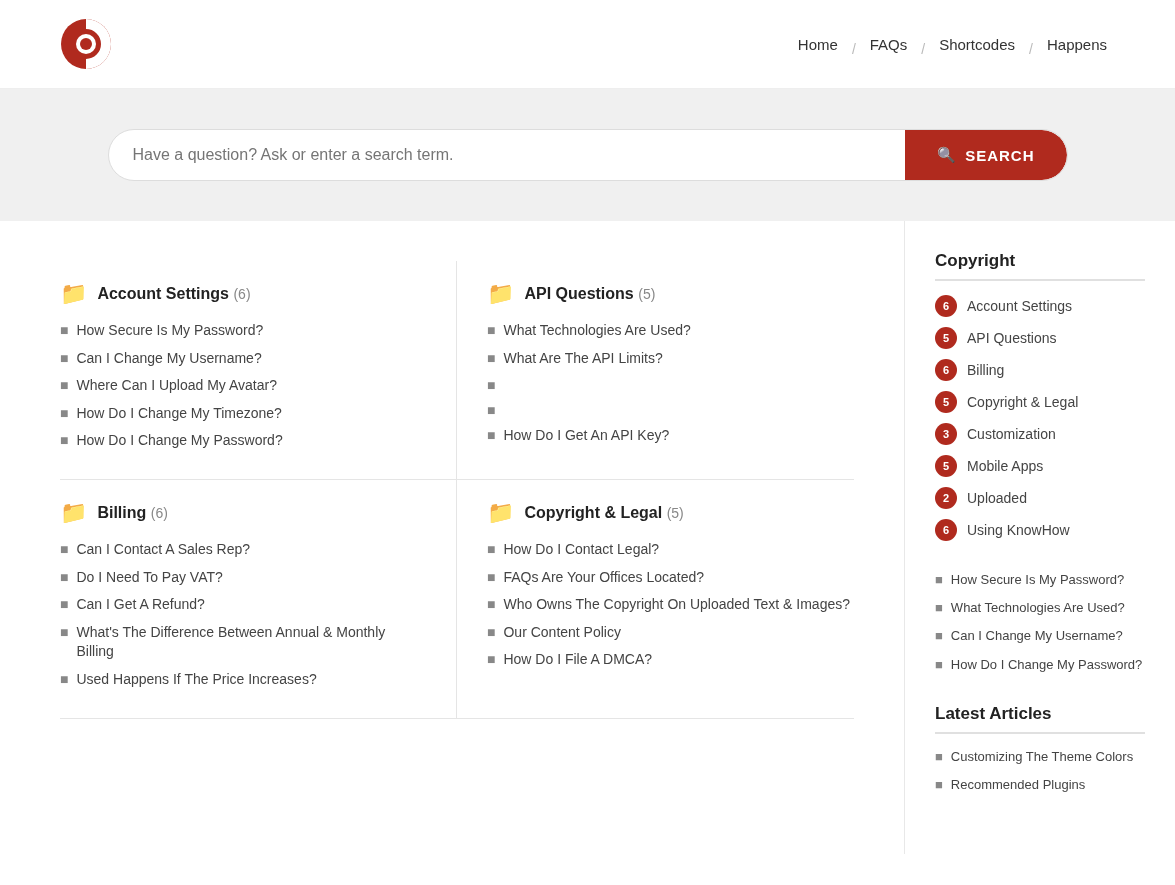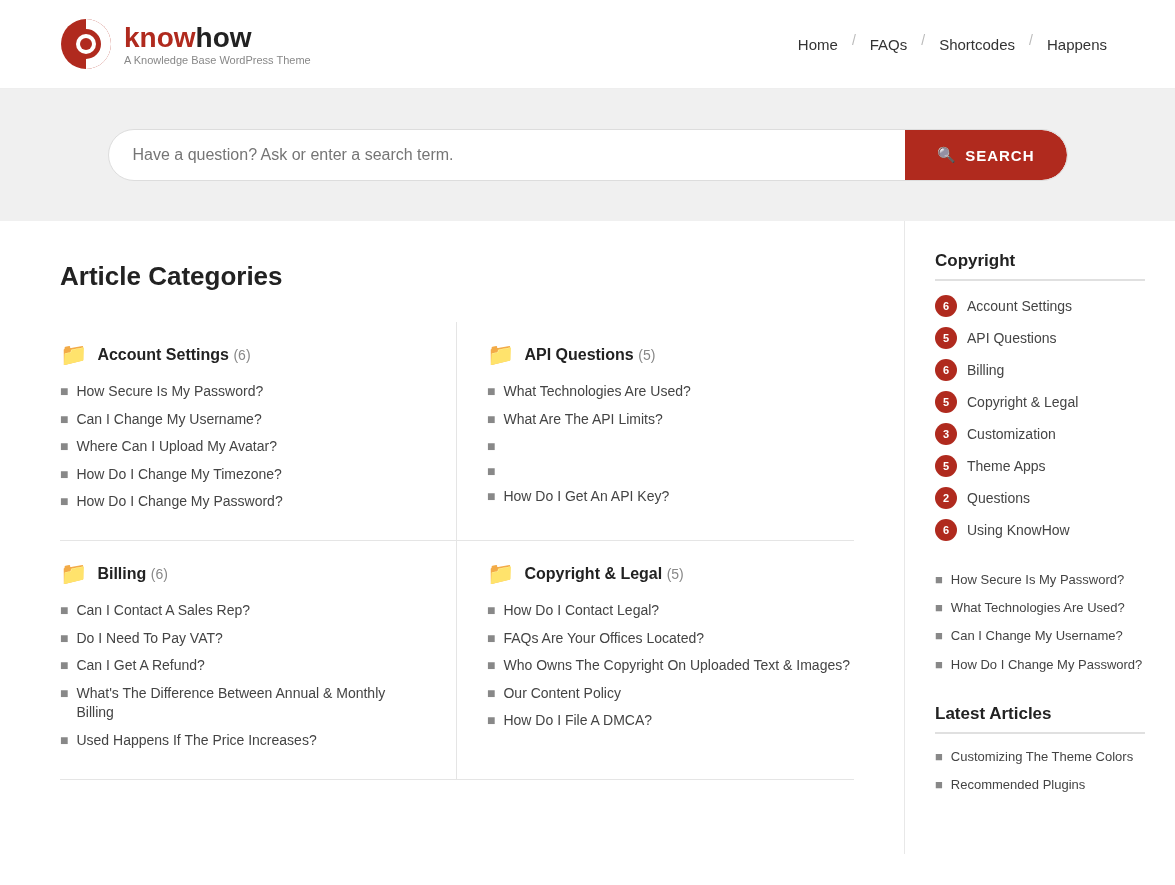--- a/index.html
+++ b/index.html
@@ -6,21 +6,21 @@
     body { font-family: -apple-system, BlinkMacSystemFont, 'Segoe UI', Arial, sans-serif; background: #fff; color: #333; font-size: 15px; }
 
     
     .header { display: flex; align-items: center; justify-content: space-between; padding: 18px 60px; border-bottom: 1px solid #eee; background: #fff; }
     .logo-area { display: flex; align-items: center; gap: 12px; }
     .logo-icon { width: 52px; height: 52px; }
     .logo-text-area { display: flex; flex-direction: column; }
     .logo-knowhow { font-size: 28px; font-weight: 700; color: #222; }
     .logo-knowhow span { color: #b02a1e; }
     .logo-sub { font-size: 11px; color: #888; }
-    nav { display: flex; align-items: flex-start; gap: 6px; }
+    nav { display: flex; align-items: flex-end; gap: 6px; }
     .nav-item { color: #333; text-decoration: none; font-size: 15px; padding: 4px 8px; }
     .nav-sep { color: #bbb; font-size: 14px; }
 
     
     .hero { background: #f0f0f0; padding: 40px 60px; }
     .search-bar { display: flex; align-items: center; background: #fff; border-radius: 30px; border: 1px solid #ddd; overflow: hidden; max-width: 960px; margin: 0 auto; }
     .search-input { flex: 1; border: none; outline: none; padding: 16px 24px; font-size: 16px; color: #aaa; background: transparent; }
     .search-btn { background: #b02a1e; color: #fff; border: none; padding: 16px 32px; font-size: 15px; font-weight: 700; cursor: pointer; display: flex; align-items: center; gap: 8px; letter-spacing: 1px; border-radius: 0 30px 30px 0; }
 
     
@@ -60,26 +60,20 @@
 
 <header class="header">
   <div class="logo-area">
     <svg class="logo-icon" viewBox="0 0 52 52" xmlns="http://www.w3.org/2000/svg">
       <circle cx="26" cy="26" r="25" fill="#b02a1e"></circle>
       <circle cx="26" cy="26" r="10" fill="white"></circle>
       <path d="M26 1 A25 25 0 0 1 51 26 L41 26 A15 15 0 0 0 26 11 Z" fill="white"></path>
       <path d="M51 26 A25 25 0 0 1 26 51 L26 41 A15 15 0 0 0 41 26 Z" fill="white"></path>
       <circle cx="26" cy="26" r="6" fill="#b02a1e"></circle>
     </svg>
-    <div class="logo-text-area">
-      <div class="logo-knowhow">
-        <span>know</span><span style="color:#222">how</span>
-      </div>
-      <div class="logo-sub">A Knowledge Base WordPress Theme</div>
-    </div>
   </div>
   <nav>
     <a href="#" class="nav-item">Home</a>
     <span class="nav-sep">/</span>
     <a href="#" class="nav-item">FAQs</a>
     <span class="nav-sep">/</span>
     <a href="#" class="nav-item">Shortcodes</a>
     <span class="nav-sep">/</span>
     <a href="#" class="nav-item">Happens</a>
   </nav>
@@ -91,21 +85,20 @@
     <button class="search-btn">
       <span>🔍</span>
       <span>SEARCH</span>
     </button>
   </div>
 </div>
 
 <div class="main-layout">
 
   <main class="content-area">
-    <h1 class="article-categories-title">Article Categories</h1>
     <div class="categories-grid">
 
       <div class="category-section">
         <div class="category-header">
           <span class="folder-icon">📁</span>
           <span class="category-title">
             <span>Account Settings</span> <span class="category-count">(<span>6</span>)</span>
           </span>
         </div>
         <ul class="article-list">
@@ -246,25 +239,25 @@
         <li class="sidebar-cat-item">
           <span class="cat-badge">5</span>
           <span class="sidebar-cat-label">Copyright &amp; Legal</span>
         </li>
         <li class="sidebar-cat-item">
           <span class="cat-badge">3</span>
           <span class="sidebar-cat-label">Customization</span>
         </li>
         <li class="sidebar-cat-item">
           <span class="cat-badge">5</span>
-          <span class="sidebar-cat-label">Theme Apps</span>
+          <span class="sidebar-cat-label">Mobile Apps</span>
         </li>
         <li class="sidebar-cat-item">
           <span class="cat-badge">2</span>
-          <span class="sidebar-cat-label">Questions</span>
+          <span class="sidebar-cat-label">Uploaded</span>
         </li>
         <li class="sidebar-cat-item">
           <span class="cat-badge">6</span>
           <span class="sidebar-cat-label">Using KnowHow</span>
         </li>
       </ul>
     </div>
 
     <div class="sidebar-section">
       <ul class="sidebar-article-list">

